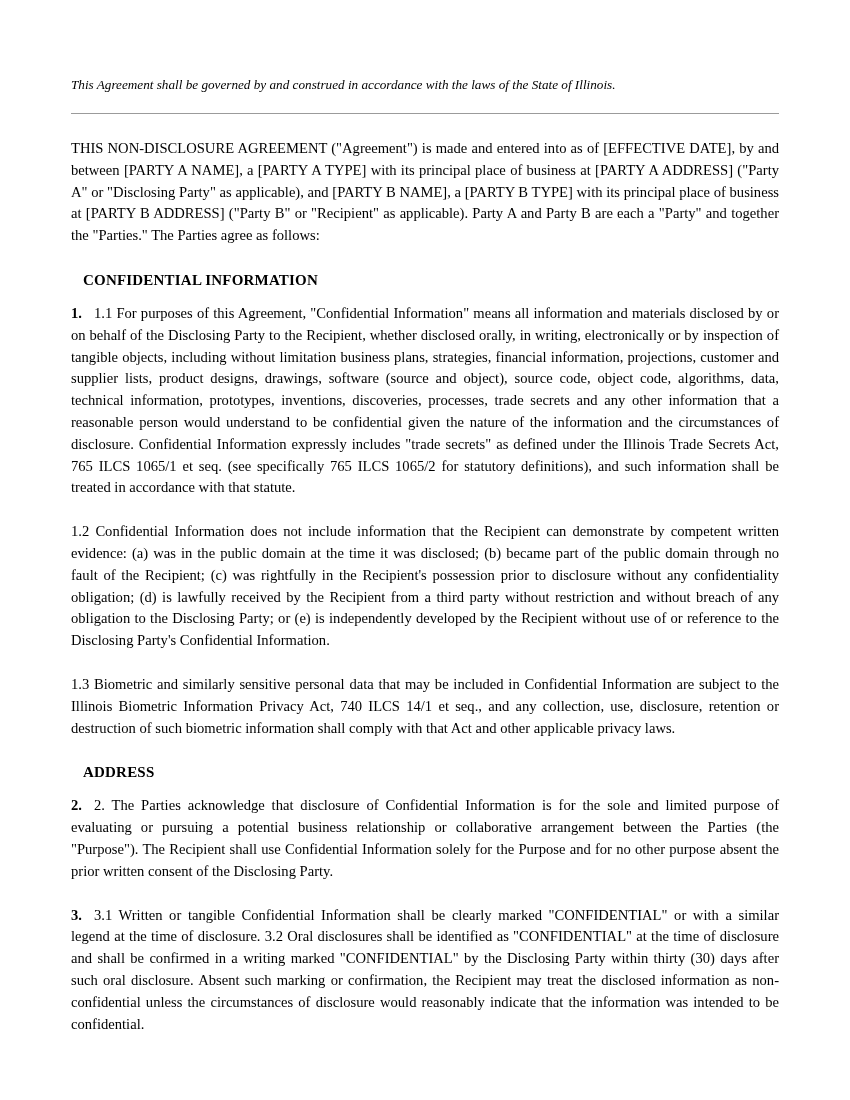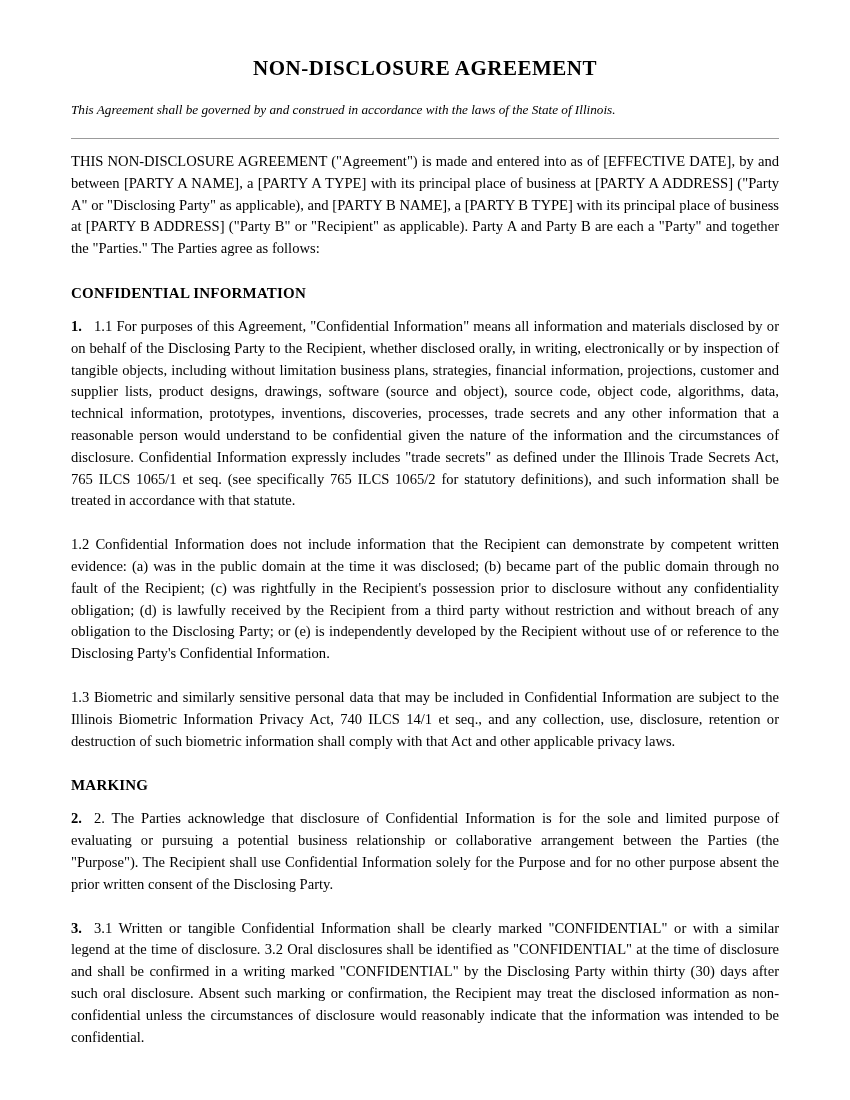--- a/index.html
+++ b/index.html
@@ -40,48 +40,47 @@
     margin: 20px 0 0 0;
     height: 0;
   }
   .body-para {
     font-size: 14.6px;
     line-height: 21.8px;
     text-align: justify;
     margin: 0 0 22px 0;
   }
   .preamble {
-    margin-top: 12px;
+    margin-top: 24px;
   }
   .section-heading {
     font-size: 15px;
     line-height: 19px;
     font-weight: bold;
     letter-spacing: 0.2px;
-    margin: 24px 0 13px 0;
+    margin: 24px 0 13px 12px;
   }
   .para-num {
     font-weight: bold;
     padding-right: 12px;
   }
 </style>
 </head>
 <body>
 
 <div class="page">
-  <h1 class="doc-title">NON-DISCLOSURE AGREEMENT</h1>
 
   <p class="doc-subtitle">This Agreement shall be governed by and construed in accordance with the laws of the State of Illinois.</p>
 
   <hr class="doc-divider">
 
   <p class="body-para preamble">THIS NON-DISCLOSURE AGREEMENT ("Agreement") is made and entered into as of [EFFECTIVE DATE], by and between [PARTY A NAME], a [PARTY A TYPE] with its principal place of business at [PARTY A ADDRESS] ("Party A" or "Disclosing Party" as applicable), and [PARTY B NAME], a [PARTY B TYPE] with its principal place of business at [PARTY B ADDRESS] ("Party B" or "Recipient" as applicable). Party A and Party B are each a "Party" and together the "Parties." The Parties agree as follows:</p>
 
   <div id="sections">
       <h2 class="section-heading">CONFIDENTIAL INFORMATION</h2>
       <p class="body-para"><span class="para-num">1.</span><span>1.1 For purposes of this Agreement, "Confidential Information" means all information and materials disclosed by or on behalf of the Disclosing Party to the Recipient, whether disclosed orally, in writing, electronically or by inspection of tangible objects, including without limitation business plans, strategies, financial information, projections, customer and supplier lists, product designs, drawings, software (source and object), source code, object code, algorithms, data, technical information, prototypes, inventions, discoveries, processes, trade secrets and any other information that a reasonable person would understand to be confidential given the nature of the information and the circumstances of disclosure. Confidential Information expressly includes "trade secrets" as defined under the Illinois Trade Secrets Act, 765 ILCS 1065/1 et seq. (see specifically 765 ILCS 1065/2 for statutory definitions), and such information shall be treated in accordance with that statute.</span></p>
       <p class="body-para"><span>1.2 Confidential Information does not include information that the Recipient can demonstrate by competent written evidence: (a) was in the public domain at the time it was disclosed; (b) became part of the public domain through no fault of the Recipient; (c) was rightfully in the Recipient's possession prior to disclosure without any confidentiality obligation; (d) is lawfully received by the Recipient from a third party without restriction and without breach of any obligation to the Disclosing Party; or (e) is independently developed by the Recipient without use of or reference to the Disclosing Party's Confidential Information.</span></p>
       <p class="body-para"><span>1.3 Biometric and similarly sensitive personal data that may be included in Confidential Information are subject to the Illinois Biometric Information Privacy Act, 740 ILCS 14/1 et seq., and any collection, use, disclosure, retention or destruction of such biometric information shall comply with that Act and other applicable privacy laws.</span></p>
-      <h2 class="section-heading">MARKING</h2>
+      <h2 class="section-heading">ADDRESS</h2>
       <p class="body-para"><span class="para-num">2.</span><span>2. The Parties acknowledge that disclosure of Confidential Information is for the sole and limited purpose of evaluating or pursuing a potential business relationship or collaborative arrangement between the Parties (the "Purpose"). The Recipient shall use Confidential Information solely for the Purpose and for no other purpose absent the prior written consent of the Disclosing Party.</span></p>
       <p class="body-para"><span class="para-num">3.</span><span>3.1 Written or tangible Confidential Information shall be clearly marked "CONFIDENTIAL" or with a similar legend at the time of disclosure. 3.2 Oral disclosures shall be identified as "CONFIDENTIAL" at the time of disclosure and shall be confirmed in a writing marked "CONFIDENTIAL" by the Disclosing Party within thirty (30) days after such oral disclosure. Absent such marking or confirmation, the Recipient may treat the disclosed information as non-confidential unless the circumstances of disclosure would reasonably indicate that the information was intended to be confidential.</span></p>
     </div>
 </div>
 
 </body></html>

